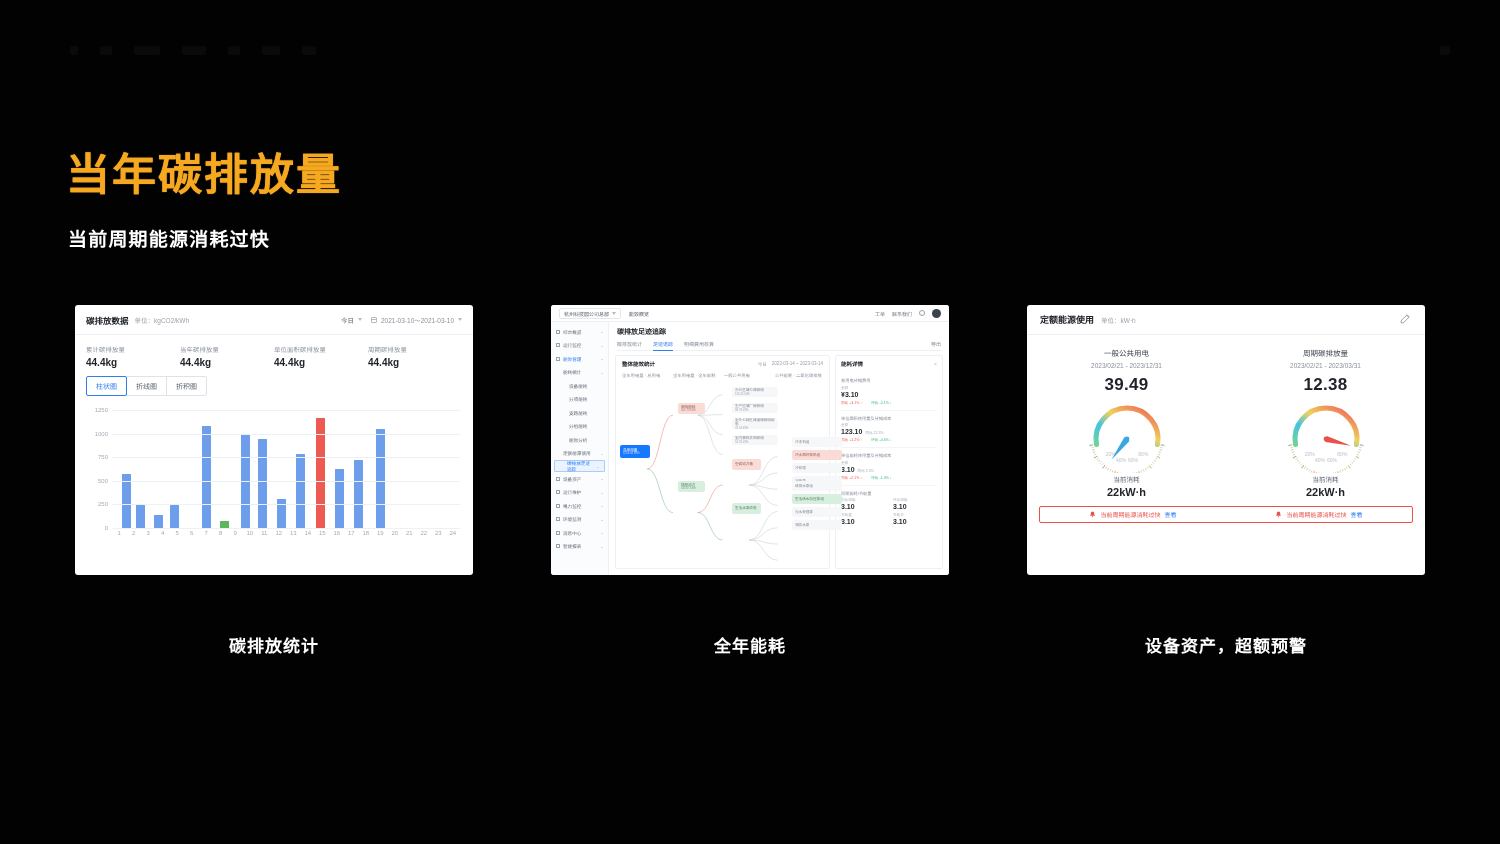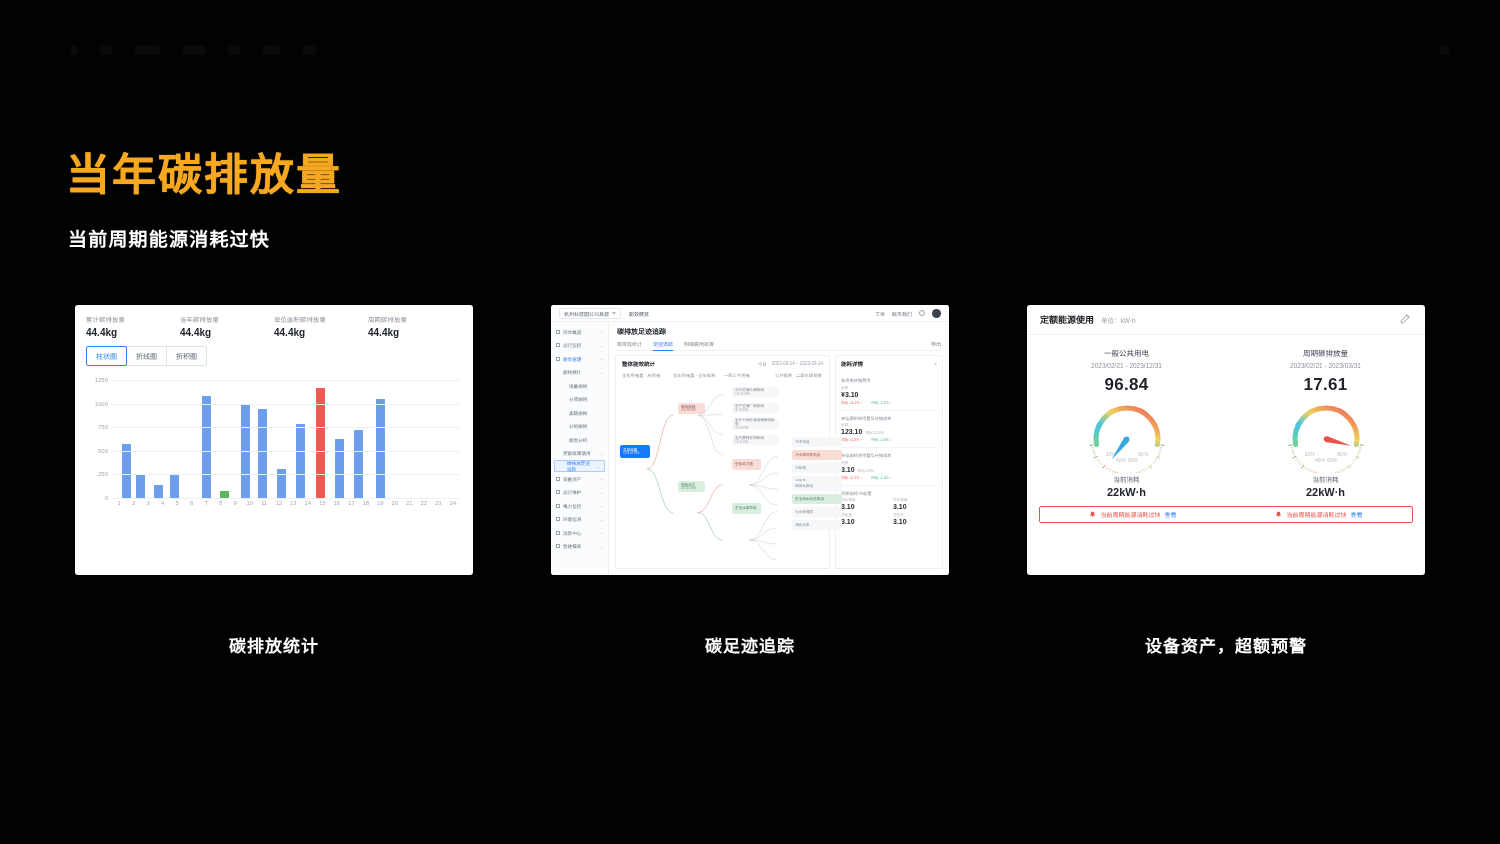--- a/index.html
+++ b/index.html
@@ -181,20 +181,35 @@
   <div class="gblock" style="margin-left:auto;width:10px"></div>
 </div>
 
 <div id="page-title">当年碳排放量</div>
 <div id="page-subtitle">当前周期能源消耗过快</div>
 
 <div id="cards">
 
   <div class="card" id="card-1">
 
+    <div class="c1-head">
+      <span class="c1-title">碳排放数据</span>
+      <span class="c1-unit">单位：kgCO2/kWh</span>
+      <div class="c1-filters">
+        <div class="c1-sel">
+          <span>今日</span>
+          <span class="chev"></span>
+        </div>
+        <div class="c1-sel">
+          <span class="cal-ico"></span>
+          <span class="cv">2021-03-10～2021-03-10</span>
+          <span class="chev"></span>
+        </div>
+      </div>
+    </div>
 
     <div class="c1-stats" id="c1-stats">
         <div class="c1-stat">
           <div class="lbl">累计碳排放量</div>
           <div class="val">44.4kg</div>
         </div>
         <div class="c1-stat">
           <div class="lbl">当年碳排放量</div>
           <div class="val">44.4kg</div>
         </div>
@@ -549,21 +564,21 @@
           <path d="M4 20h4L19 9l-4-4L4 16v4z"></path>
             <path d="M14 6l4 4"></path>
         </svg>
       </span>
     </div>
 
     <div class="c3-body" id="c3-body">
         <div class="c3-col">
           <div class="c3-l1">一般公共用电</div>
           <div class="c3-l2">2023/02/21 - 2023/12/31</div>
-          <div class="c3-big">96.84</div>
+          <div class="c3-big">39.49</div>
           <div class="gauge-wrap">
             <svg width="88" height="74" viewBox="0 0 88 74">
               <defs>
                 <linearGradient id="gg0" x1="0" y1="1" x2="1" y2="0">
         <stop offset="0" stop-color="#6fd49a"></stop>
                   <stop offset=".3" stop-color="#45c3e0"></stop>
         <stop offset=".55" stop-color="#f0d35c"></stop>
                   <stop offset=".8" stop-color="#ef8a5a"></stop>
         <stop offset="1" stop-color="#e8524a"></stop>
                 </linearGradient>
@@ -624,21 +639,21 @@
               <polygon points="28.42538643859477,60.819015644667076 41.437659612964055,38.08312448475012 46.562340387035945,41.91687551524988" fill="#3aa8e0"></polygon>
               <circle cx="44" cy="40" r="2.4" fill="#3aa8e0"></circle>
             </svg>
           </div>
           <div class="c3-cur-l">当前消耗</div>
           <div class="c3-cur-v">22kW·h</div>
         </div>
         <div class="c3-col">
           <div class="c3-l1">周期碳排放量</div>
           <div class="c3-l2">2023/02/21 - 2023/03/31</div>
-          <div class="c3-big">17.61</div>
+          <div class="c3-big">12.38</div>
           <div class="gauge-wrap">
             <svg width="88" height="74" viewBox="0 0 88 74">
               <defs>
                 <linearGradient id="gg1" x1="0" y1="1" x2="1" y2="0">
         <stop offset="0" stop-color="#6fd49a"></stop>
                   <stop offset=".3" stop-color="#45c3e0"></stop>
         <stop offset=".55" stop-color="#f0d35c"></stop>
                   <stop offset=".8" stop-color="#ef8a5a"></stop>
         <stop offset="1" stop-color="#e8524a"></stop>
                 </linearGradient>
@@ -721,14 +736,14 @@
             </svg></span>
           <span>当前周期能源消耗过快</span>
           <span class="c3-link">查看</span>
         </div>
       </div>
   </div>
 
 </div>
 
 <div class="caption" id="cap-1">碳排放统计</div>
-<div class="caption" id="cap-2">碳足迹追踪</div>
+<div class="caption" id="cap-2">全年能耗</div>
 <div class="caption" id="cap-3">设备资产，超额预警</div>
 
 </body></html>

